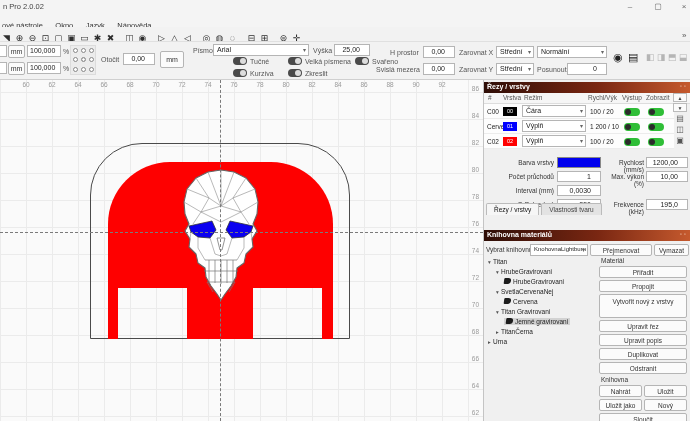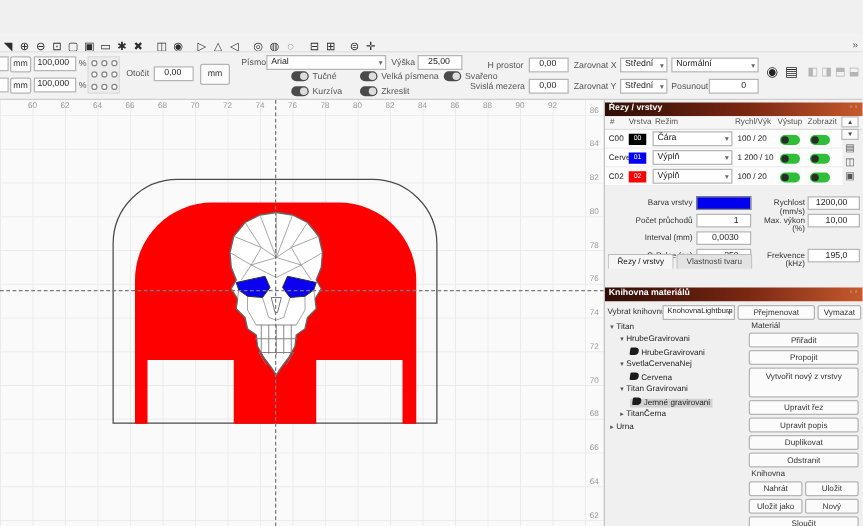--- a/index.html
+++ b/index.html
@@ -104,21 +104,33 @@
           font-size:6.5px; color:#333; text-align:center; line-height:11px; margin-bottom:2px; }
   .mbtn.tall { height:24px; line-height:1.5; padding-top:2px; }
   .halfrow { display:flex; gap:2px; margin-bottom:2px; }
   .halfrow .mbtn { width:43px; margin:0; }
 </style>
 </head>
 <body>
 
 <div class="app">
 
-
+  <div class="titlebar">
+    <span class="title">n Pro 2.0.02</span>
+    <span class="winbtn" style="left:622px;">–</span>
+    <span class="winbtn" style="left:650px;">▢</span>
+    <span class="winbtn" style="left:676px;">×</span>
+  </div>
+
+  <div class="menubar">
+    <span>ové nástroje</span>
+    <span>Okno</span>
+    <span>Jazyk</span>
+    <span>Nápověda</span>
+  </div>
 
   <div class="iconbar"><span class="ticon">◥</span><span class="ticon">⊕</span><span class="ticon">⊖</span><span class="ticon">⊡</span><span class="ticon">▢</span><span class="ticon">▣</span><span class="ticon">▭</span><span class="ticon">✱</span><span class="ticon">✖</span><span class="gap"></span><span class="ticon">◫</span><span class="ticon">◉</span><span class="gap"></span><span class="ticon">▷</span><span class="ticon">△</span><span class="ticon">◁</span><span class="gap"></span><span class="ticon">◎</span><span class="ticon">◍</span><span class="ticon">◌</span><span class="gap"></span><span class="ticon">⊟</span><span class="ticon">⊞</span><span class="gap"></span><span class="ticon">⊜</span><span class="ticon">✛</span></div>
 
   <div class="toolbar2">
     <div class="field" style="left:-6px; top:3px; width:12px;"></div>
     <div class="btnu" style="left:8px; top:3px; width:17px; height:13px; line-height:12px;">mm</div>
     <div class="field" style="left:27px; top:3px; width:34px;">100,000</div>
     <span class="lbl" style="left:63px; top:6px;">%</span>
     <div class="field" style="left:-6px; top:20px; width:12px;"></div>
     <div class="btnu" style="left:8px; top:20px; width:17px; height:13px; line-height:12px;">mm</div>

